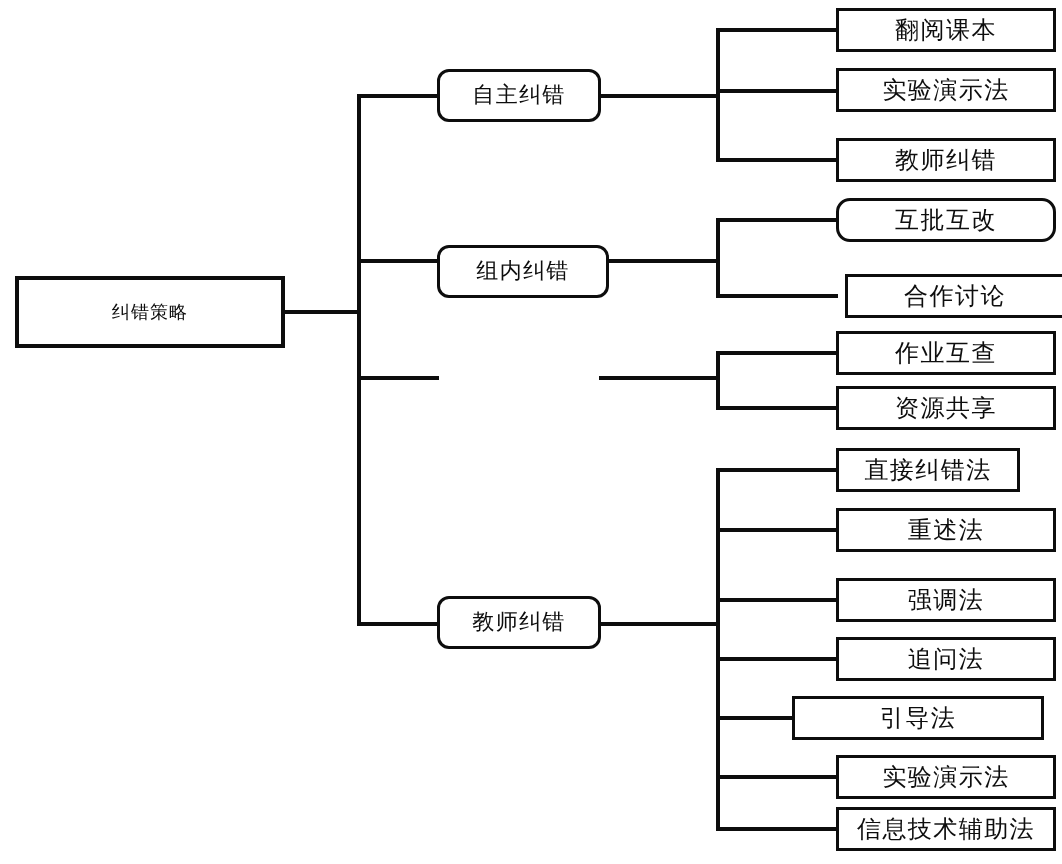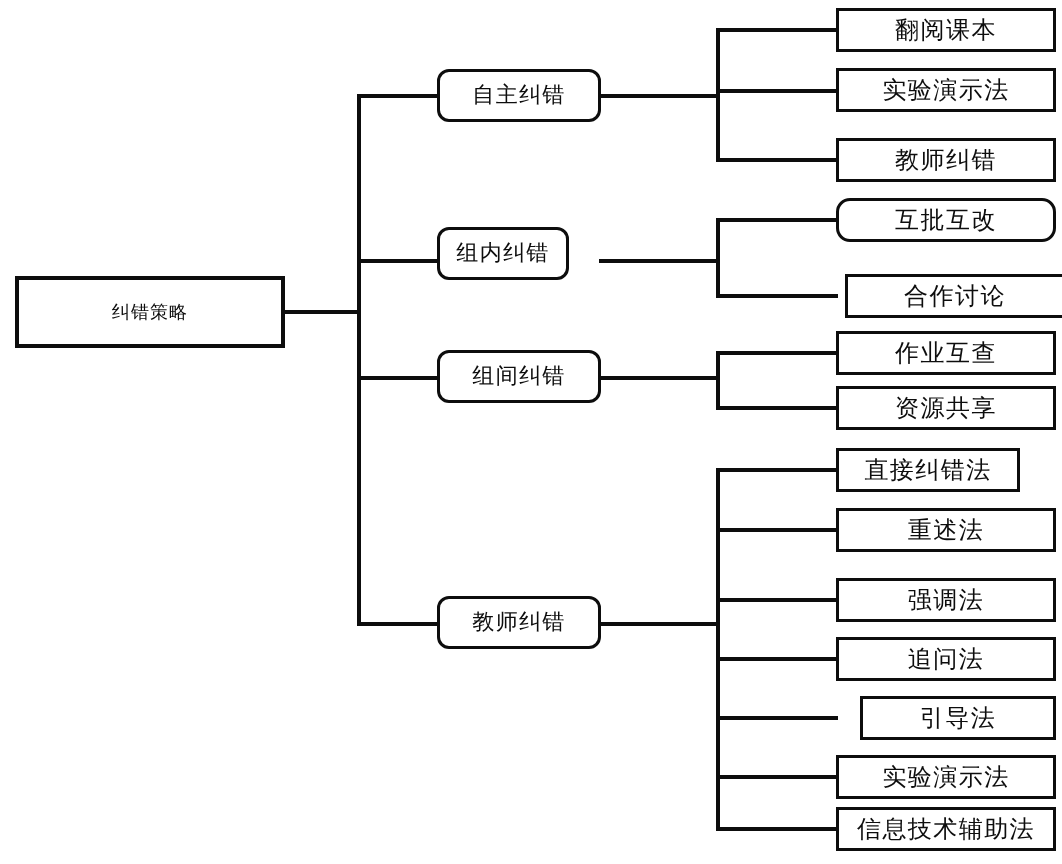--- a/index.html
+++ b/index.html
@@ -89,35 +89,34 @@
   <div class="edge h" style="left:716px; top:528px; width:122px;"></div>
   <div class="edge h" style="left:716px; top:598px; width:122px;"></div>
   <div class="edge h" style="left:716px; top:657px; width:122px;"></div>
   <div class="edge h" style="left:716px; top:716px; width:122px;"></div>
   <div class="edge h" style="left:716px; top:775px; width:122px;"></div>
   <div class="edge h" style="left:716px; top:827px; width:122px;"></div>
 
   <div class="node root" style="left:15px; top:276px; width:270px; height:72px;">纠错策略</div>
 
   <div class="node lvl2" style="left:437px; top:69px; width:164px; height:53px;">自主纠错</div>
-  <div class="node lvl2" style="left:437px; top:227px; width:132px; height:53px;">组内纠错</div>
-  <div class="node lvl2" style="left:437px; top:350px; width:164px; height:53px;">组间纠错</div>
+  <div class="node lvl2" style="left:437px; top:245px; width:172px; height:53px;">组内纠错</div>
   <div class="node lvl2" style="left:437px; top:596px; width:164px; height:53px;">教师纠错</div>
 
   <div class="node leaf" style="left:836px; top:8px; width:220px; height:44px;">翻阅课本</div>
   <div class="node leaf" style="left:836px; top:68px; width:220px; height:44px;">实验演示法</div>
   <div class="node leaf" style="left:836px; top:138px; width:220px; height:44px;">教师纠错</div>
 
   <div class="node leaf" style="left:836px; top:198px; width:220px; height:44px;border-radius:14px;">互批互改</div>
   <div class="node leaf" style="left:836px; top:274px; width:220px; height:44px;margin-left:9px;">合作讨论</div>
 
   <div class="node leaf" style="left:836px; top:331px; width:220px; height:44px;">作业互查</div>
   <div class="node leaf" style="left:836px; top:386px; width:220px; height:44px;">资源共享</div>
 
   <div class="node leaf" style="left:836px; top:448px; width:184px; height:44px;">直接纠错法</div>
   <div class="node leaf" style="left:836px; top:508px; width:220px; height:44px;">重述法</div>
   <div class="node leaf" style="left:836px; top:578px; width:220px; height:44px;">强调法</div>
   <div class="node leaf" style="left:836px; top:637px; width:220px; height:44px;">追问法</div>
-  <div class="node leaf" style="left:860px; top:696px; width:196px; height:44px;">引导法</div>
+  <div class="node leaf" style="left:792px; top:696px; width:252px; height:44px;">引导法</div>
   <div class="node leaf" style="left:836px; top:755px; width:220px; height:44px;">实验演示法</div>
   <div class="node leaf" style="left:836px; top:807px; width:220px; height:44px;">信息技术辅助法</div>
 
 </div>
 
 </body></html>

